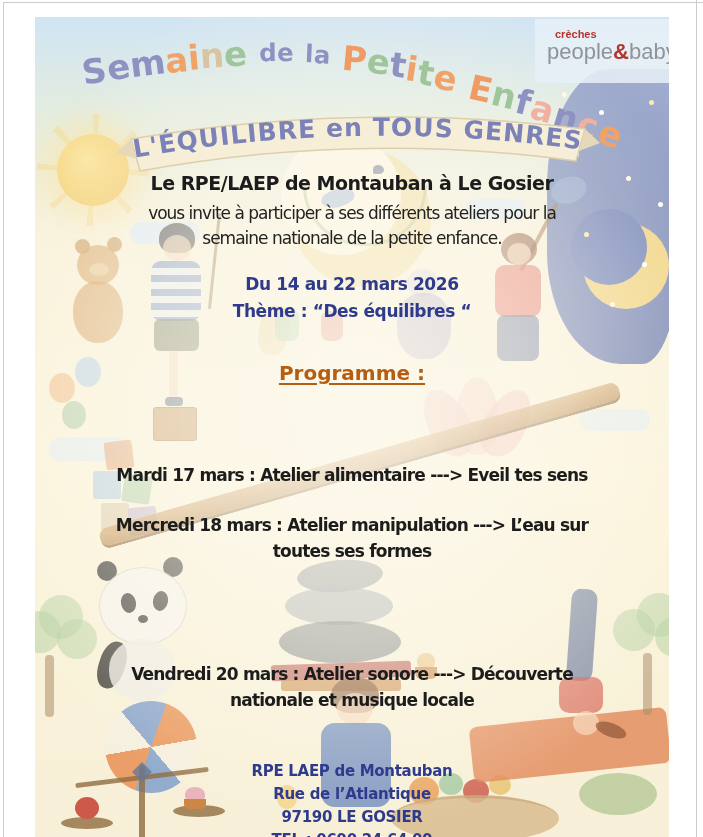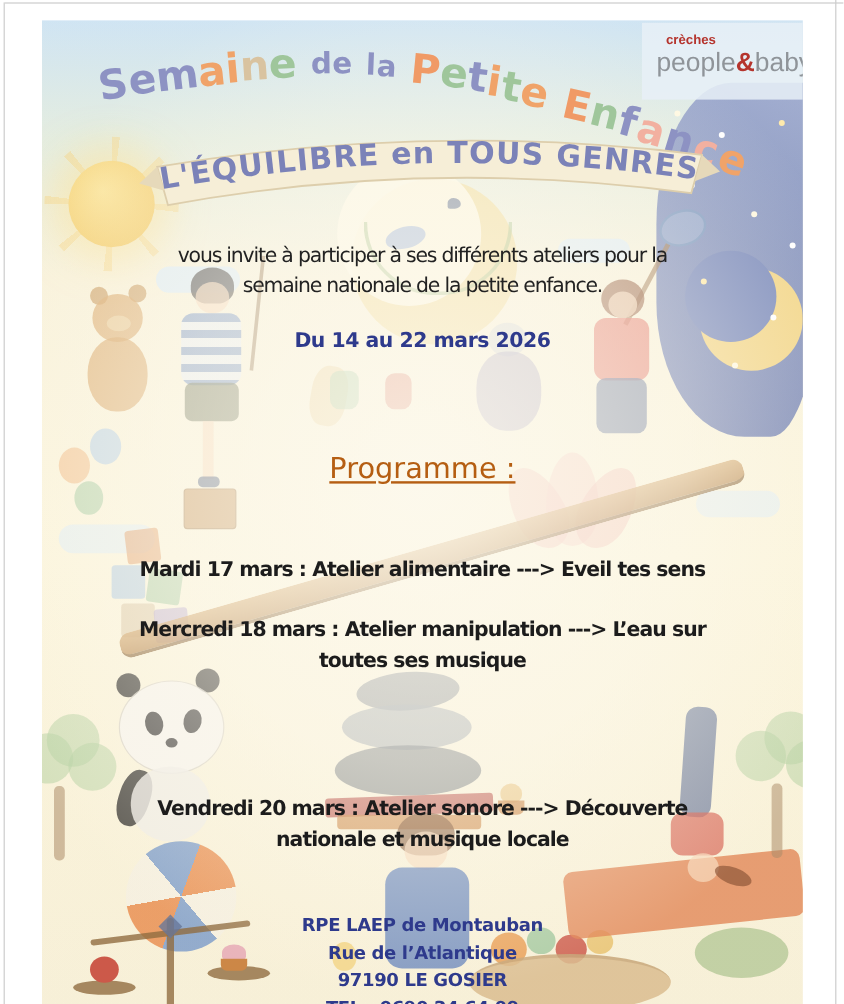--- a/index.html
+++ b/index.html
@@ -198,21 +198,21 @@
     font-family:"Liberation Sans",sans-serif;}
   #logo-words{position:absolute;left:12px;top:20px;font-size:22px;color:#8f9499;
     font-family:"Liberation Sans",sans-serif;letter-spacing:0;}
   #logo-words .amp{color:#b5342d;font-weight:bold;}
 
   #headline{top:155px;font-size:19px;font-weight:bold;color:#1c1c1c;letter-spacing:-0.5px;}
   #para-1{top:186px;font-size:17px;color:#222222;letter-spacing:-1px;}
   #para-2{top:211px;font-size:17px;color:#222222;letter-spacing:-1px;}
   #date-range{top:257px;font-size:17px;font-weight:bold;color:#2e3a8c;letter-spacing:-0.4px;}
   #date-theme{top:284px;font-size:17px;font-weight:bold;color:#2e3a8c;letter-spacing:-0.4px;}
-  #programme{top:359px;font-size:24px;font-weight:normal;color:#b55e12;}
+  #programme{top:344px;font-size:20px;font-weight:bold;color:#b55e12;}
   #programme span{text-decoration:underline;text-decoration-thickness:2px;text-underline-offset:3px;}
   .sched{position:absolute;left:0;right:0;text-align:center;z-index:5;
     font-size:17px;font-weight:bold;color:#1c1c1c;letter-spacing:-0.8px;line-height:26px;}
   #sched-1{top:398px;} #sched-2{top:445px;} #sched-3{top:495px;} #sched-4{top:571px;} #sched-5{top:644px;}
   #footer{position:absolute;left:0;right:0;top:743px;text-align:center;z-index:5;
     font-size:15px;font-weight:bold;color:#2e3a8c;letter-spacing:-0.3px;line-height:23px;}
   #smiley{left:242px;top:768px;width:20px;height:24px;border-radius:50% 50% 45% 45%;background:#f2d484;opacity:.8;z-index:4;}
 </style>
 </head>
 <body>
@@ -378,32 +378,34 @@
     <text fill="#7b82b8">
       <textPath href="#bannerArc" startOffset="50%" text-anchor="middle">L'ÉQUILIBRE en TOUS GENRES</textPath>
     </text>
   </svg>
 
   <div id="logo">
     <div id="logo-creches">crèches</div>
     <div id="logo-words"><span>people</span><span class="amp">&amp;</span><span>baby</span></div>
   </div>
 
+  <div class="txt" id="headline">Le RPE/LAEP de Montauban à Le Gosier</div>
   <div class="txt" id="para-1">vous invite à participer à ses différents ateliers pour la</div>
   <div class="txt" id="para-2">semaine nationale de la petite enfance.</div>
   <div class="txt" id="date-range">Du 14 au 22 mars 2026</div>
+  <div class="txt" id="date-theme">Thème : “Des équilibres “</div>
   <div class="txt" id="programme"><span>Programme : </span></div>
 
   <div class="sched" id="sched-2">
     <div>Mardi 17 mars : Atelier alimentaire ---&gt; Eveil tes sens</div>
     <div></div>
   </div>
   <div class="sched" id="sched-3">
     <div>Mercredi 18 mars : Atelier manipulation ---&gt; L’eau sur</div>
-    <div>toutes ses musique</div>
+    <div>toutes ses formes</div>
   </div>
   <div class="sched" id="sched-5">
     <div>Vendredi 20 mars : Atelier sonore ---&gt; Découverte</div>
     <div>nationale et musique locale</div>
   </div>
 
   <div id="footer">
     <div>RPE LAEP de Montauban</div>
     <div>Rue de l’Atlantique</div>
     <div>97190 LE GOSIER</div>

